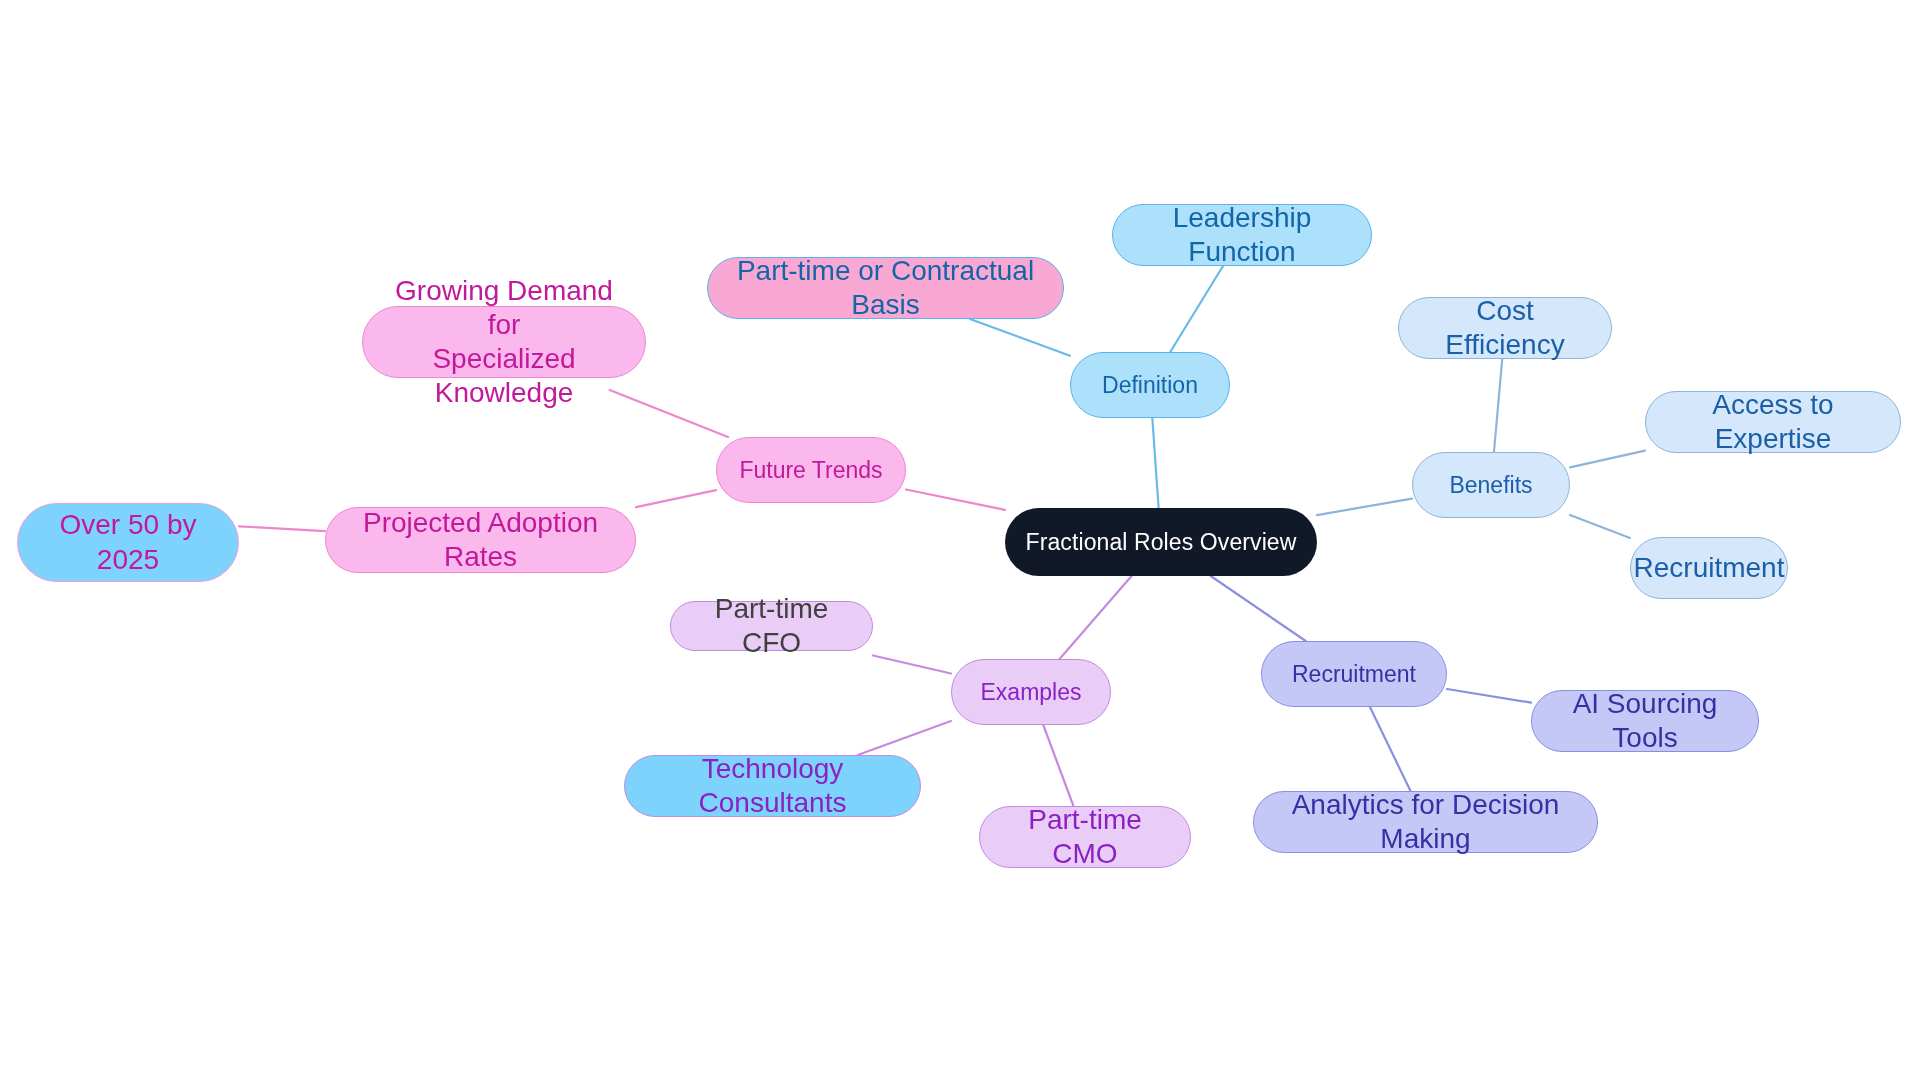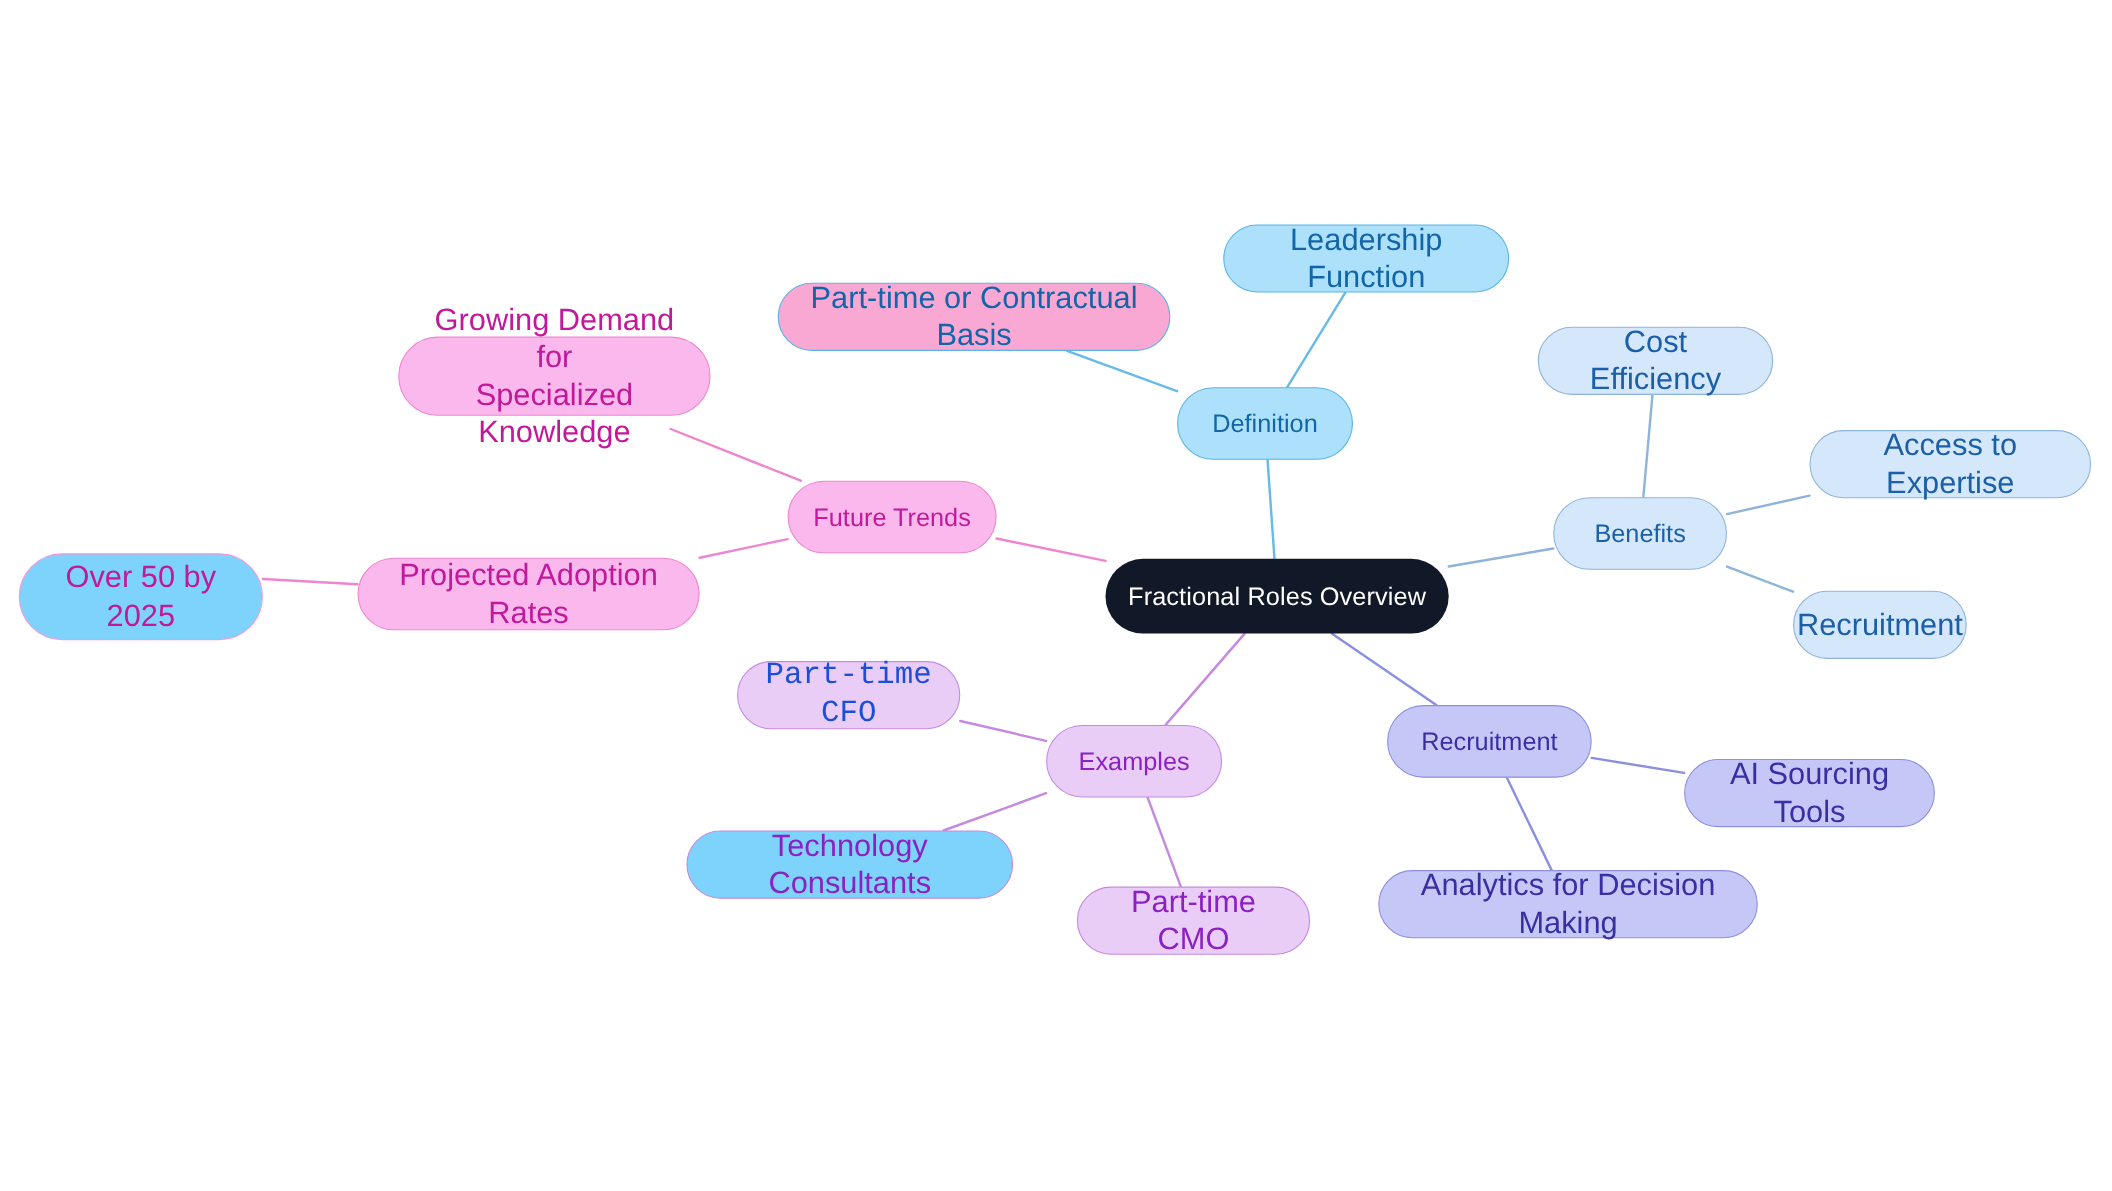--- a/index.html
+++ b/index.html
@@ -80,21 +80,21 @@
       <div class="node lvl2" style="left: 1112px; top: 204px; width: 260px; height: 62px; background: rgb(172, 224, 251); border-color: rgb(90, 180, 232); color: rgb(18, 102, 168);">Leadership Function</div>
       <div class="node lvl2" style="left: 707px; top: 257px; width: 357px; height: 62px; background: #f9a8d4; border-color: rgb(90, 180, 232); color: rgb(18, 102, 168);">Part-time or Contractual Basis</div>
       <div class="node lvl1" style="left: 1412px; top: 452px; width: 158px; height: 66px; background: rgb(212, 231, 251); border-color: rgb(143, 180, 218); color: rgb(26, 95, 168);">Benefits</div>
       <div class="node lvl2" style="left: 1398px; top: 297px; width: 214px; height: 62px; background: rgb(212, 231, 251); border-color: rgb(143, 180, 218); color: rgb(26, 95, 168);">Cost Efficiency</div>
       <div class="node lvl2" style="left: 1645px; top: 391px; width: 256px; height: 62px; background: rgb(212, 231, 251); border-color: rgb(143, 180, 218); color: rgb(26, 95, 168);">Access to Expertise</div>
       <div class="node lvl2" style="left: 1630px; top: 537px; width: 158px; height: 62px; background: rgb(212, 231, 251); border-color: rgb(143, 180, 218); color: rgb(26, 95, 168);">Recruitment</div>
       <div class="node lvl1" style="left: 1261px; top: 641px; width: 186px; height: 66px; background: rgb(197, 200, 247); border-color: rgb(138, 143, 224); color: rgb(55, 48, 163);">Recruitment</div>
       <div class="node lvl2" style="left: 1531px; top: 690px; width: 228px; height: 62px; background: rgb(197, 200, 247); border-color: rgb(138, 143, 224); color: rgb(55, 48, 163);">AI Sourcing Tools</div>
       <div class="node lvl2" style="left: 1253px; top: 791px; width: 345px; height: 62px; background: rgb(197, 200, 247); border-color: rgb(138, 143, 224); color: rgb(55, 48, 163);">Analytics for Decision Making</div>
       <div class="node lvl1" style="left: 951px; top: 659px; width: 160px; height: 66px; background: rgb(233, 205, 247); border-color: rgb(197, 138, 224); color: rgb(139, 33, 196);">Examples</div>
-      <div class="node lvl2" style="left: 670px; top: 601px; width: 203px; height: 62px; background: rgb(233, 205, 247); border-color: rgb(197, 138, 224); color: #1d4ed8; font-family: Liberation Mono, monospace;">Part-time CFO</div>
+      <div class="node lvl2" style="left: 670px; top: 601px; width: 203px; height: 50px; background: rgb(233, 205, 247); border-color: rgb(197, 138, 224); color: #404040;">Part-time CFO</div>
       <div class="node lvl2" style="left: 624px; top: 755px; width: 297px; height: 62px; background: #7dd3fc; border-color: rgb(197, 138, 224); color: rgb(139, 33, 196);">Technology Consultants</div>
       <div class="node lvl2" style="left: 979px; top: 806px; width: 212px; height: 62px; background: rgb(233, 205, 247); border-color: rgb(197, 138, 224); color: rgb(139, 33, 196);">Part-time CMO</div>
       <div class="node lvl1" style="left: 716px; top: 437px; width: 190px; height: 66px; background: rgb(251, 184, 236); border-color: rgb(239, 133, 207); color: rgb(194, 24, 154);">Future Trends</div>
       <div class="node lvl2" style="left: 362px; top: 306px; width: 284px; height: 72px; background: rgb(251, 184, 236); border-color: rgb(239, 133, 207); color: rgb(194, 24, 154);">Growing Demand for
 Specialized Knowledge</div>
       <div class="node lvl2" style="left: 325px; top: 507px; width: 311px; height: 66px; background: rgb(251, 184, 236); border-color: rgb(239, 133, 207); color: rgb(194, 24, 154);">Projected Adoption Rates</div>
       <div class="node lvl2" style="left: 17px; top: 503px; width: 222px; height: 79px; background: #7dd3fc; border-color: rgb(244, 154, 217); color: rgb(194, 24, 154);">Over 50 by 2025</div>
     </div>
 </div>
 

